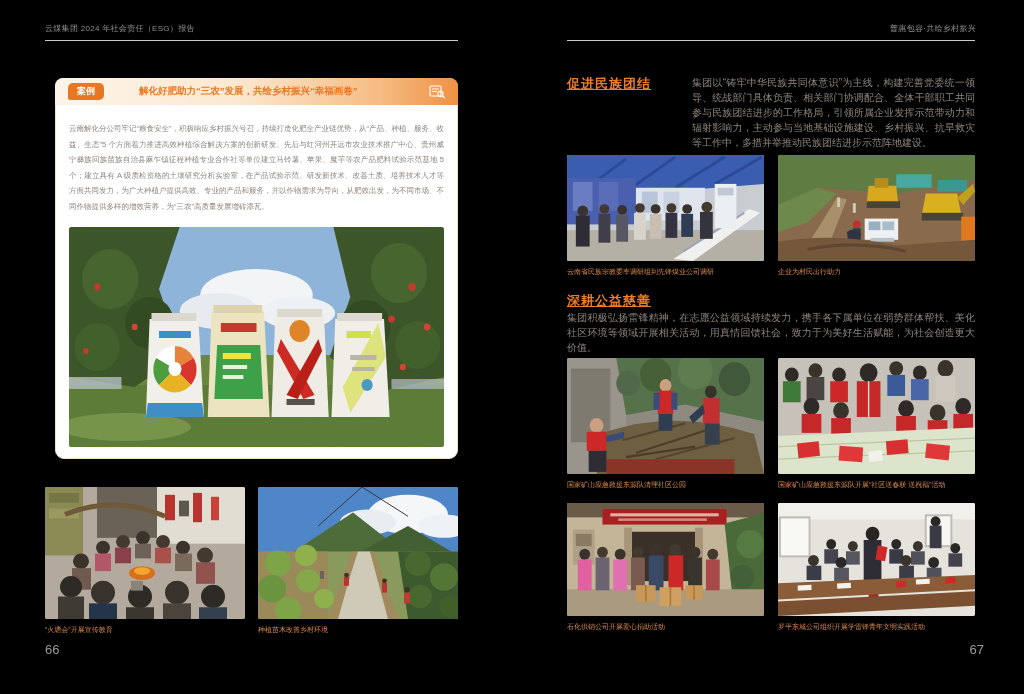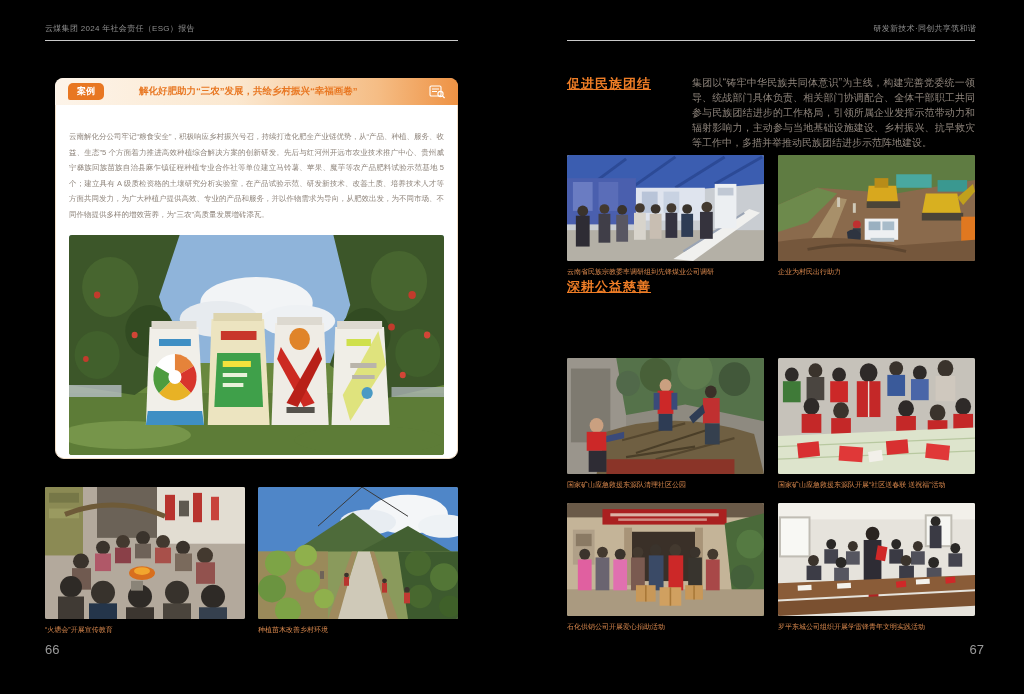--- a/index.html
+++ b/index.html
@@ -20,21 +20,21 @@
 
   .page-num { position:absolute; top:642px; font-size:13px; color:#9a9a9a; }
   .page-num.left { left:45px; }
   .page-num.right { right:40px;margin-left:32px; }
 
   
   .case-box { position:absolute; left:55px; top:78px; width:403px; height:381px;
     border-radius:9px; border:1px solid #f2dfc8; background:#fff; }
   .case-header { height:27px; border-radius:8px 8px 0 0; display:flex; align-items:center;
     background:linear-gradient(to right, #fdf4e9 0%, #fbe8d0 45%, #f5bd85 80%, #ee9244 100%);
-    margin:-1px -1px 12px -1px; }
+    margin:-1px -1px 4px -1px; }
   .case-badge { margin-left:13px; background:#e87722; color:#ffffff; font-weight:bold;
     font-size:9px; padding:4px 9px; border-radius:5px 5px 5px 2px; line-height:1; }
   .case-title { color:#e87722; font-weight:bold; font-size:9.5px; margin-left:11px; flex:1;
     white-space:nowrap; overflow:hidden;padding-left:24px; }
   .case-icon { margin-right:12px; display:flex; }
   .case-body { padding:12px 13px 0 13px; }
   .case-text { font-size:7.5px; line-height:15.5px; color:#8f857c; text-align:justify; }
   .case-photo { margin-top:13px; height:220px; border-radius:3px; overflow:hidden; background:#7a9450; }
   .case-photo svg, .photo svg { display:block; width:100%; height:100%; }
 
@@ -48,33 +48,33 @@
   .photo { border-radius:2px; overflow:hidden; background:#9aa08e; }
   .row-lp .photo { height:132px; }
   .row-rp1 .photo { height:106px; }
   .row-rp2 .photo { height:116px; }
   .row-rp3 .photo { height:113px; }
   .caption { margin-top:6px; font-size:7px; color:#dc8a4e; white-space:nowrap; overflow:hidden; }
 
   
   .section { position:absolute; left:567px; width:408px; display:flex; }
   .sec-1 { top:75px; }
-  .sec-2 { top:278px;flex-direction:column; }
+  .sec-2 { top:292px;flex-direction:column; }
   .sec-heading { width:125px; font-size:13px; font-weight:bold; color:#ee7d26; letter-spacing:1px;text-decoration:underline; }
   .sec-body { flex:1; font-size:10px; line-height:15px; color:#8f857c; text-align:justify; }
 </style>
 </head>
 <body>
 
 <div id="root">
 
   <div class="center-fold"></div>
 
   <div class="run-head left">云煤集团 2024 年社会责任（ESG）报告</div>
-  <div class="run-head right">研发新技术·同创共享筑和谐</div>
+  <div class="run-head right">普惠包容·共绘乡村振兴</div>
   <div class="head-rule left"></div>
   <div class="head-rule right"></div>
 
   <div class="case-box">
     <div class="case-header">
       <span class="case-badge">案例</span>
       <span class="case-title">解化好肥助力“三农”发展，共绘乡村振兴“幸福画卷”</span>
       <span class="case-icon">
         <svg width="17" height="14" viewBox="0 0 17 14">
           <rect x="1" y="1" width="11" height="10" rx="1.2" fill="none" stroke="#ffffff" stroke-width="1.1"></rect>
@@ -316,20 +316,21 @@
           <rect x="60" y="44" width="3" height="10" fill="#cfc9b8"></rect>
           <rect x="76" y="50" width="3" height="10" fill="#cfc9b8"></rect>
         </svg>
       </div>
       <div class="caption">企业为村民出行助力</div>
     </div>
   </div>
 
   <div class="section sec-2">
     <div class="sec-heading">深耕公益慈善</div>
+    <div class="sec-body">集团积极弘扬雷锋精神，在志愿公益领域持续发力，携手各下属单位在弱势群体帮扶、美化社区环境等领域开展相关活动，用真情回馈社会，致力于为美好生活赋能，为社会创造更大价值。</div>
   </div>
 
   <div class="photo-row row-rp2">
     <div class="photo-card">
       <div class="photo">
         <svg viewBox="0 0 200 110" preserveAspectRatio="none">
           <rect width="200" height="110" fill="#8e8a80"></rect>
           <rect x="0" y="0" width="60" height="110" fill="#9a958c"></rect>
           <rect x="4" y="10" width="40" height="70" fill="#7e7a70"></rect>
           <path d="M50,0 L200,0 L200,60 L120,44 L60,54 Z" fill="#55724a"></path>

